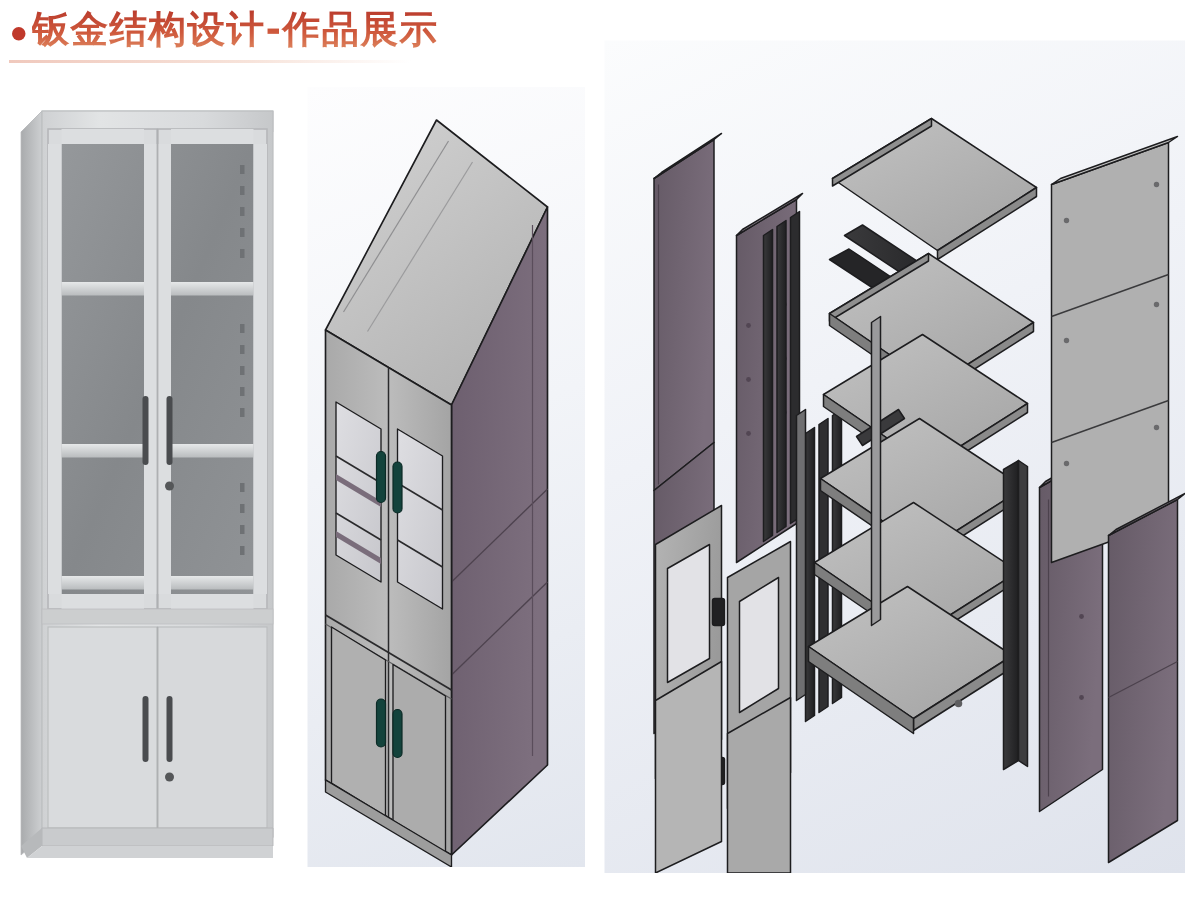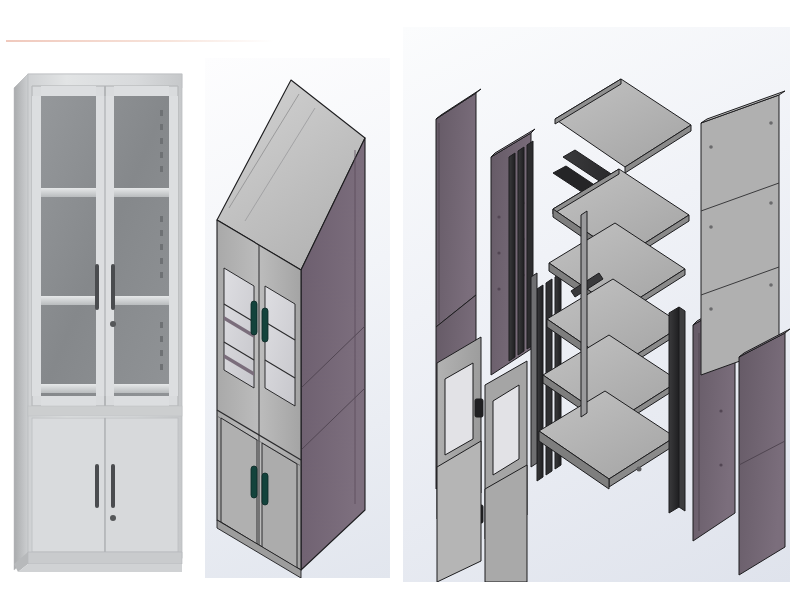--- a/index.html
+++ b/index.html
@@ -53,20 +53,24 @@
     background:linear-gradient(155deg,#fbfcfd 0%,#f0f2f7 40%,#dfe3ec 100%);
   }
 
   svg{ display:block; }
 </style>
 </head>
 <body>
 
 <div class="slide">
 
+  <div class="title-row">
+    <span class="bullet"></span>
+    <span class="title-text">钣金结构设计-作品展示</span>
+  </div>
   <div class="title-underline"></div>
 
   <div class="panel" id="photo-panel">
     <svg width="176" height="512" viewBox="0 0 176 512">
       <defs>
         <linearGradient id="pbody" x1="0" y1="0" x2="1" y2="0">
           <stop offset="0" stop-color="#cfd1d3"></stop>
             <stop offset="0.25" stop-color="#e2e4e5"></stop>
           <stop offset="0.7" stop-color="#d8dadc"></stop>
             <stop offset="1" stop-color="#c6c8ca"></stop>

